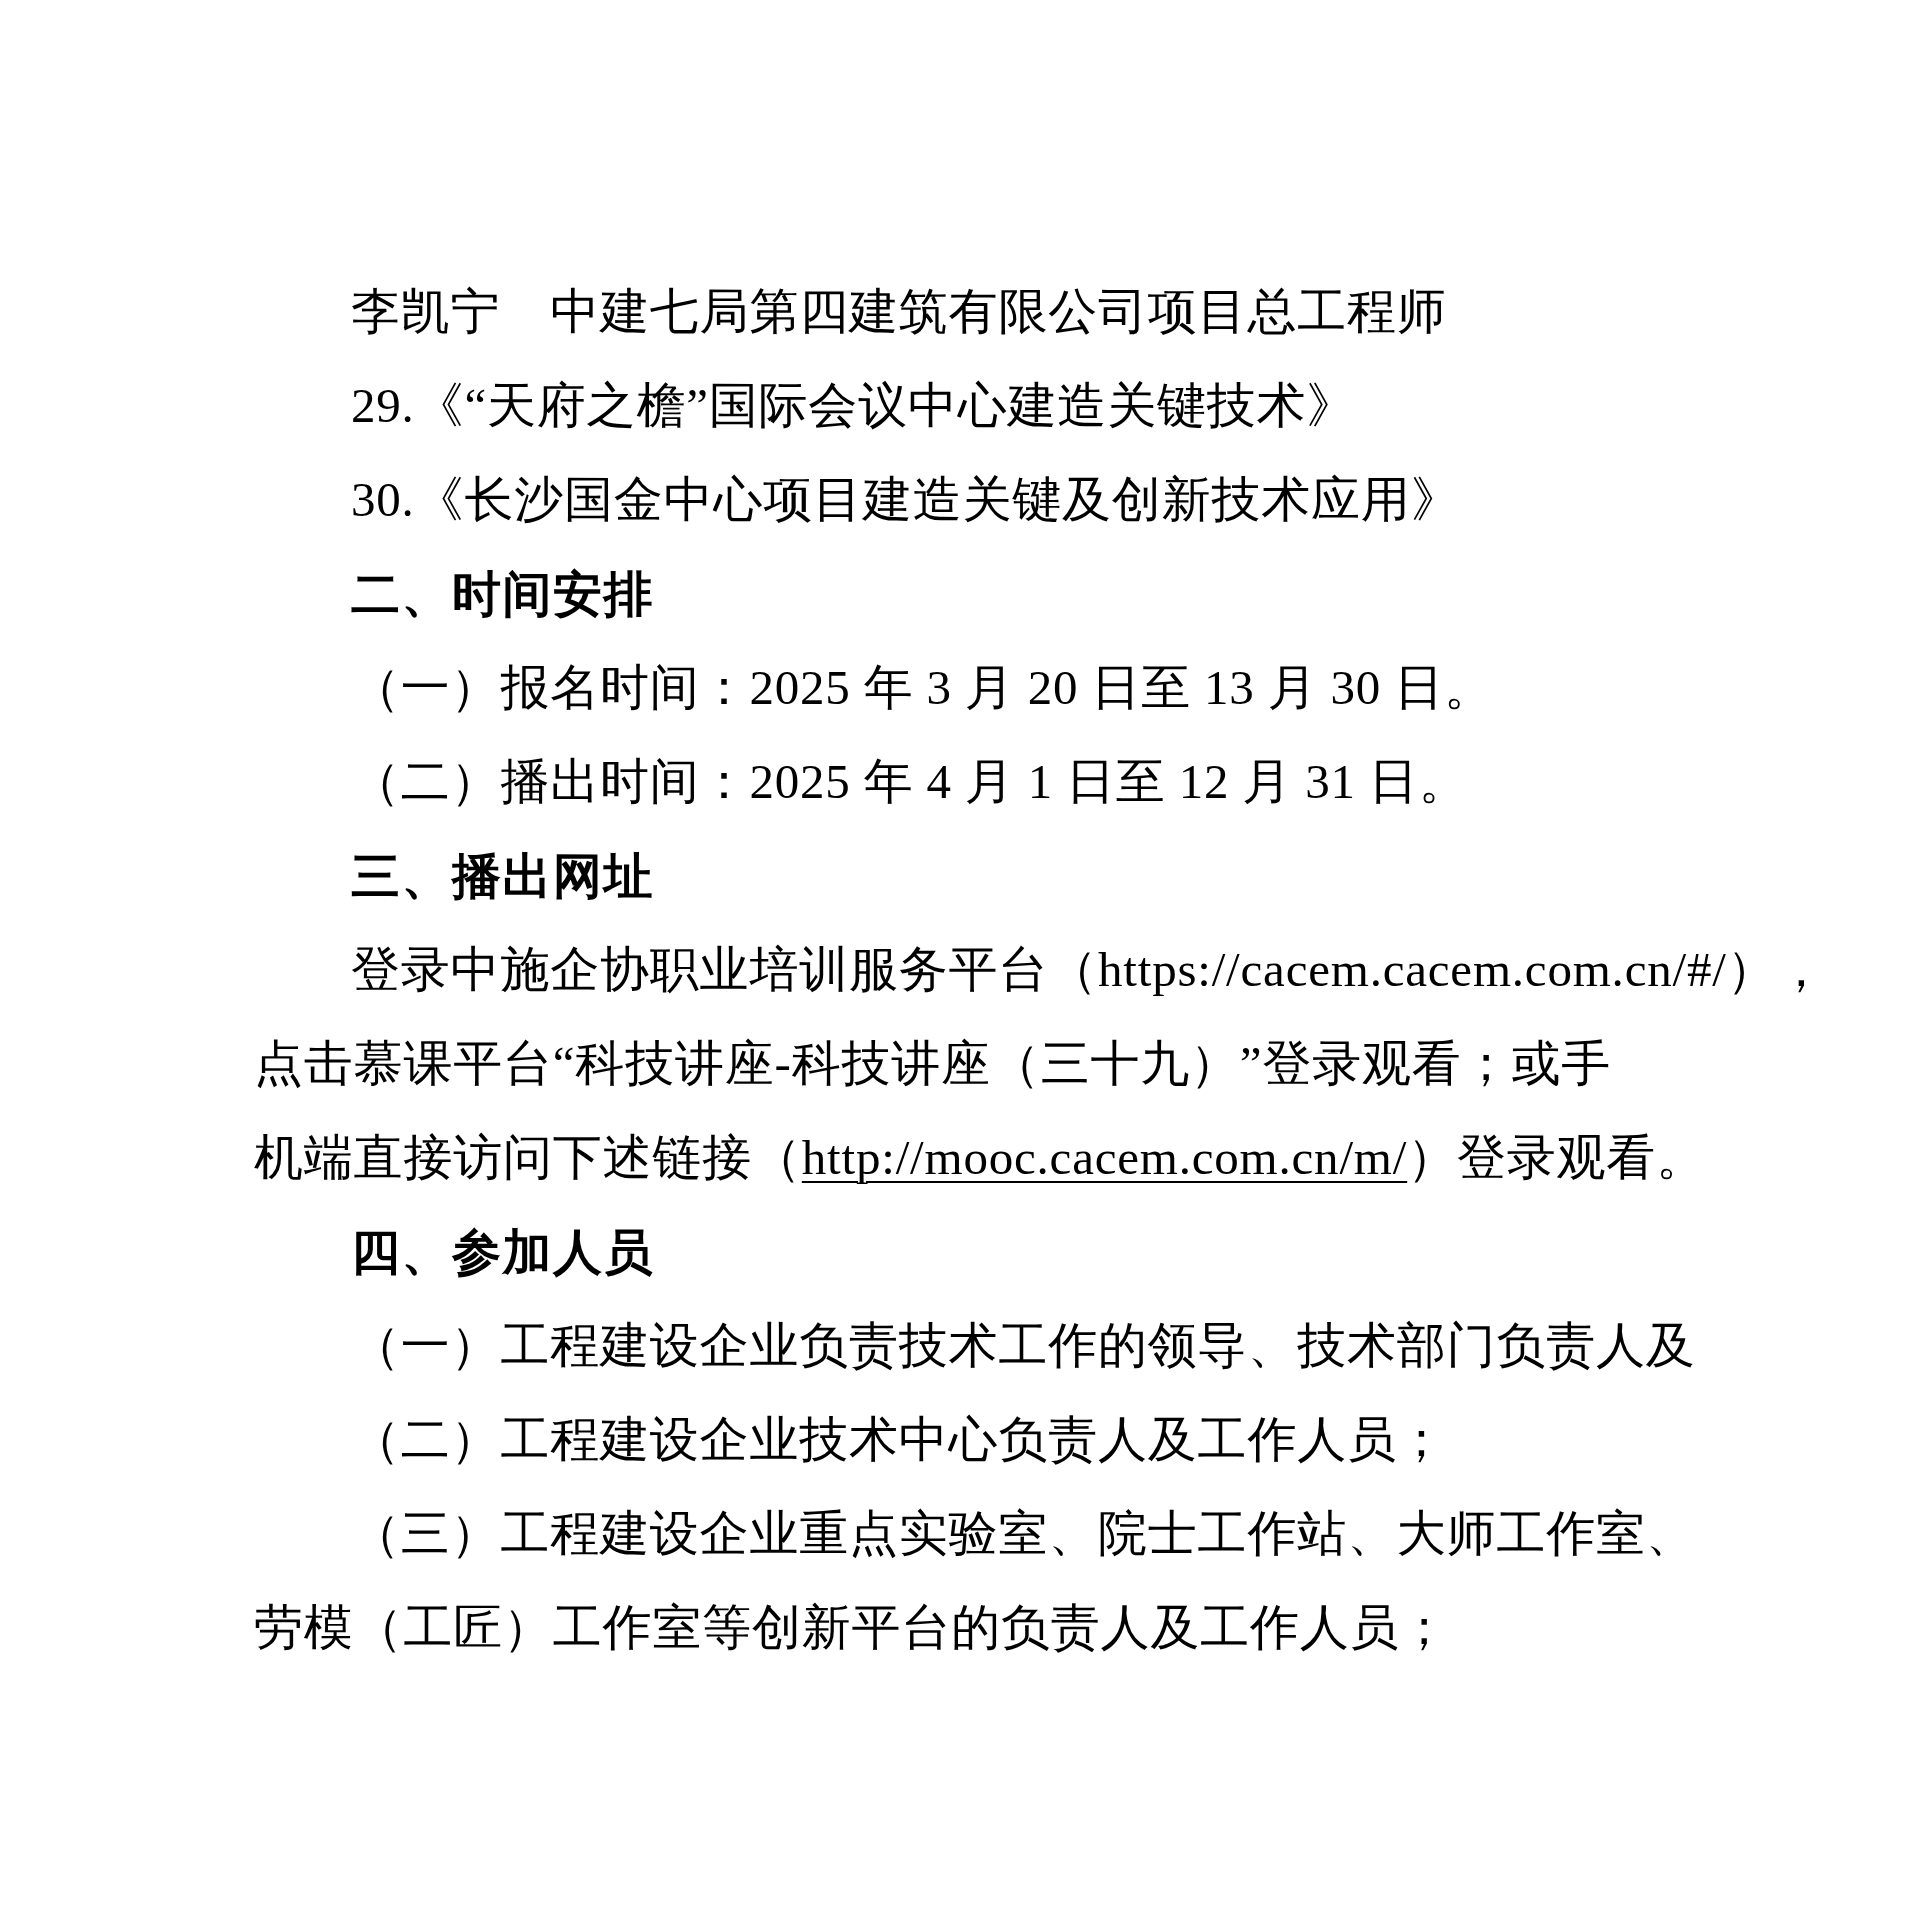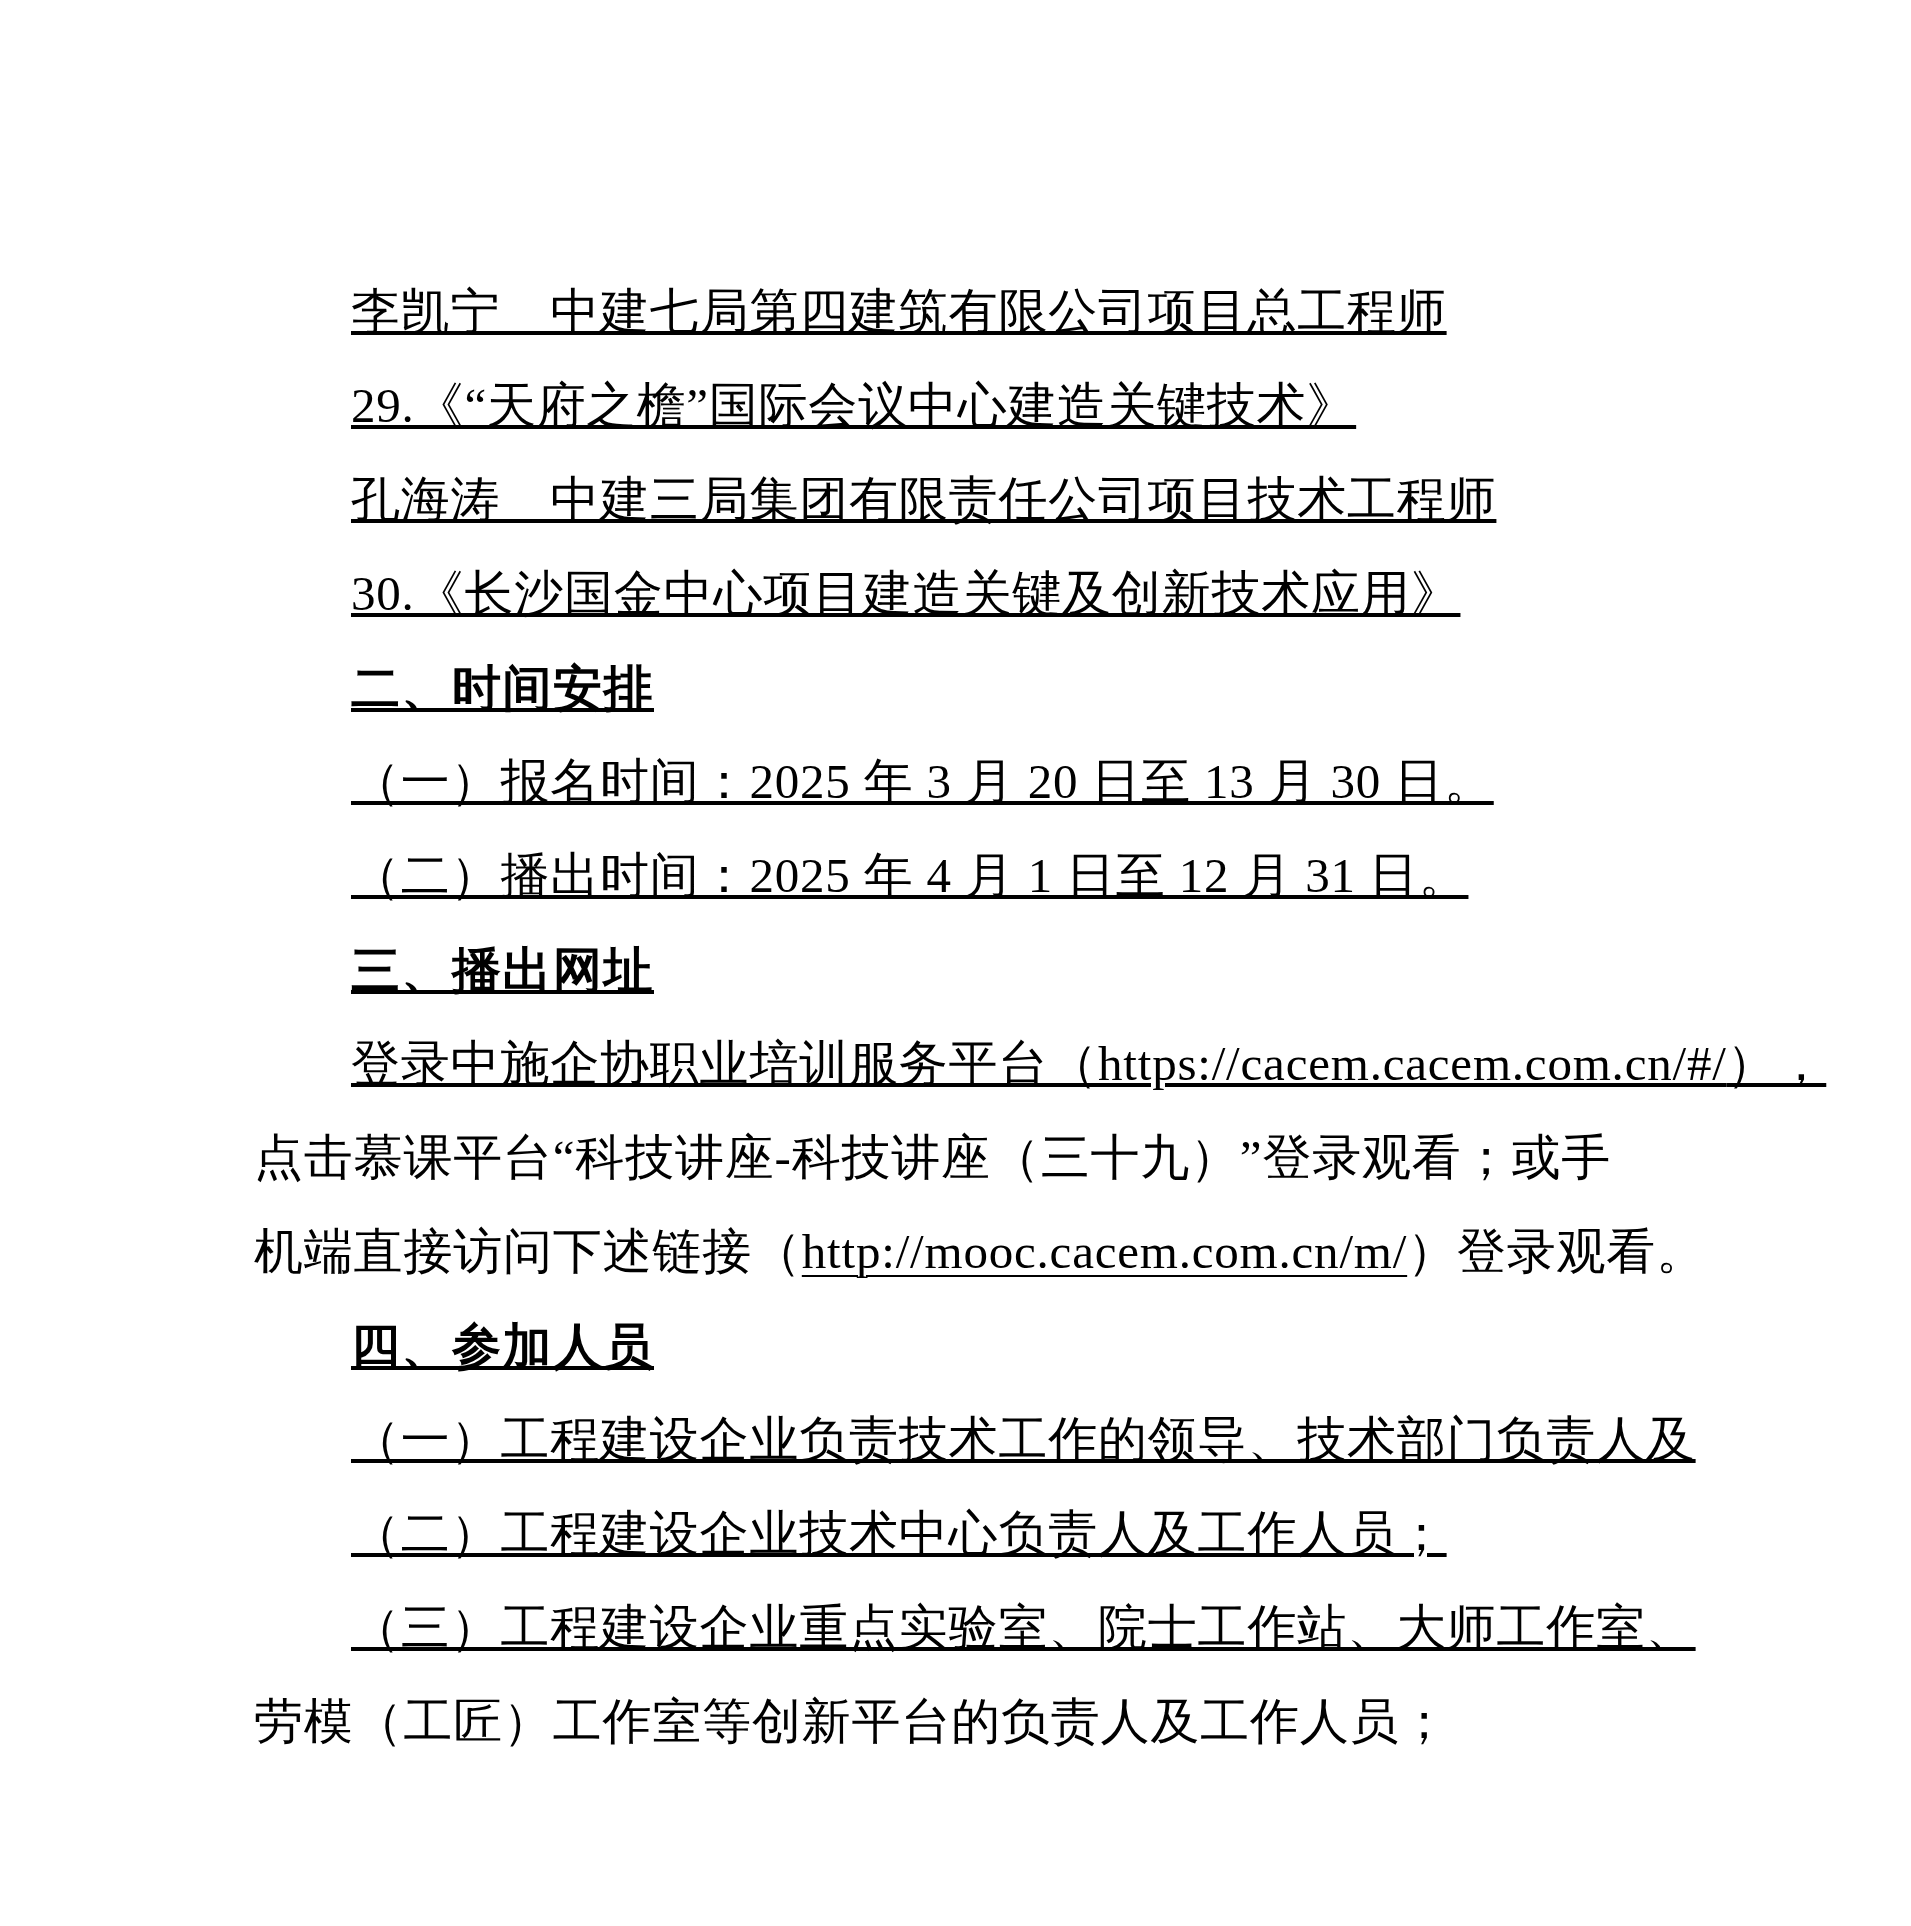--- a/index.html
+++ b/index.html
@@ -28,21 +28,20 @@
     font-family: "Liberation Serif", "DejaVu Serif", serif;
     font-size: 49px;
     line-height: 94px;
     height: 94px;
     color: #000000;
     white-space: pre;
     letter-spacing: 0.8px;
   }
   .line.indent {
     text-indent: 97px;
-    text-decoration: underline;
   }
   .line.heading {
     font-family: "Liberation Sans", "DejaVu Sans", sans-serif;
     font-weight: 700;
     letter-spacing: 1.5px;
   }
   .url {
     font-family: "Liberation Serif", "DejaVu Serif", serif;
   }
   .url.underlined {
@@ -51,21 +50,20 @@
     text-underline-offset: 7px;
   }
 </style>
 </head>
 <body>
 
 <div class="page">
   <div class="content" id="doc-lines">
       <div class="line body indent"><span>李凯宁　中建七局第四建筑有限公司项目总工程师</span></div>
       <div class="line body indent"><span>29.《“天府之檐”国际会议中心建造关键技术》</span></div>
-      <div class="line body indent"><span>孔海涛　中建三局集团有限责任公司项目技术工程师</span></div>
       <div class="line body indent"><span>30.《长沙国金中心项目建造关键及创新技术应用》</span></div>
       <div class="line heading indent"><span>二、时间安排</span></div>
       <div class="line body indent"><span>（一）报名时间：2025 年 3 月 20 日至 13 月 30 日。</span></div>
       <div class="line body indent"><span>（二）播出时间：2025 年 4 月 1 日至 12 月 31 日。</span></div>
       <div class="line heading indent"><span>三、播出网址</span></div>
       <div class="line body indent fill"><span>登录中施企协职业培训服务平台（</span><span class="url">https://cacem.cacem.com.cn/#/</span><span>），</span></div>
       <div class="line body fill"><span>点击慕课平台“科技讲座-科技讲座（三十九）”登录观看；或手</span></div>
       <div class="line body"><span>机端直接访问下述链接（</span><span class="url underlined">http://mooc.cacem.com.cn/m/</span><span>）登录观看。</span></div>
       <div class="line heading indent"><span>四、参加人员</span></div>
       <div class="line body indent fill"><span>（一）工程建设企业负责技术工作的领导、技术部门负责人及</span></div>

